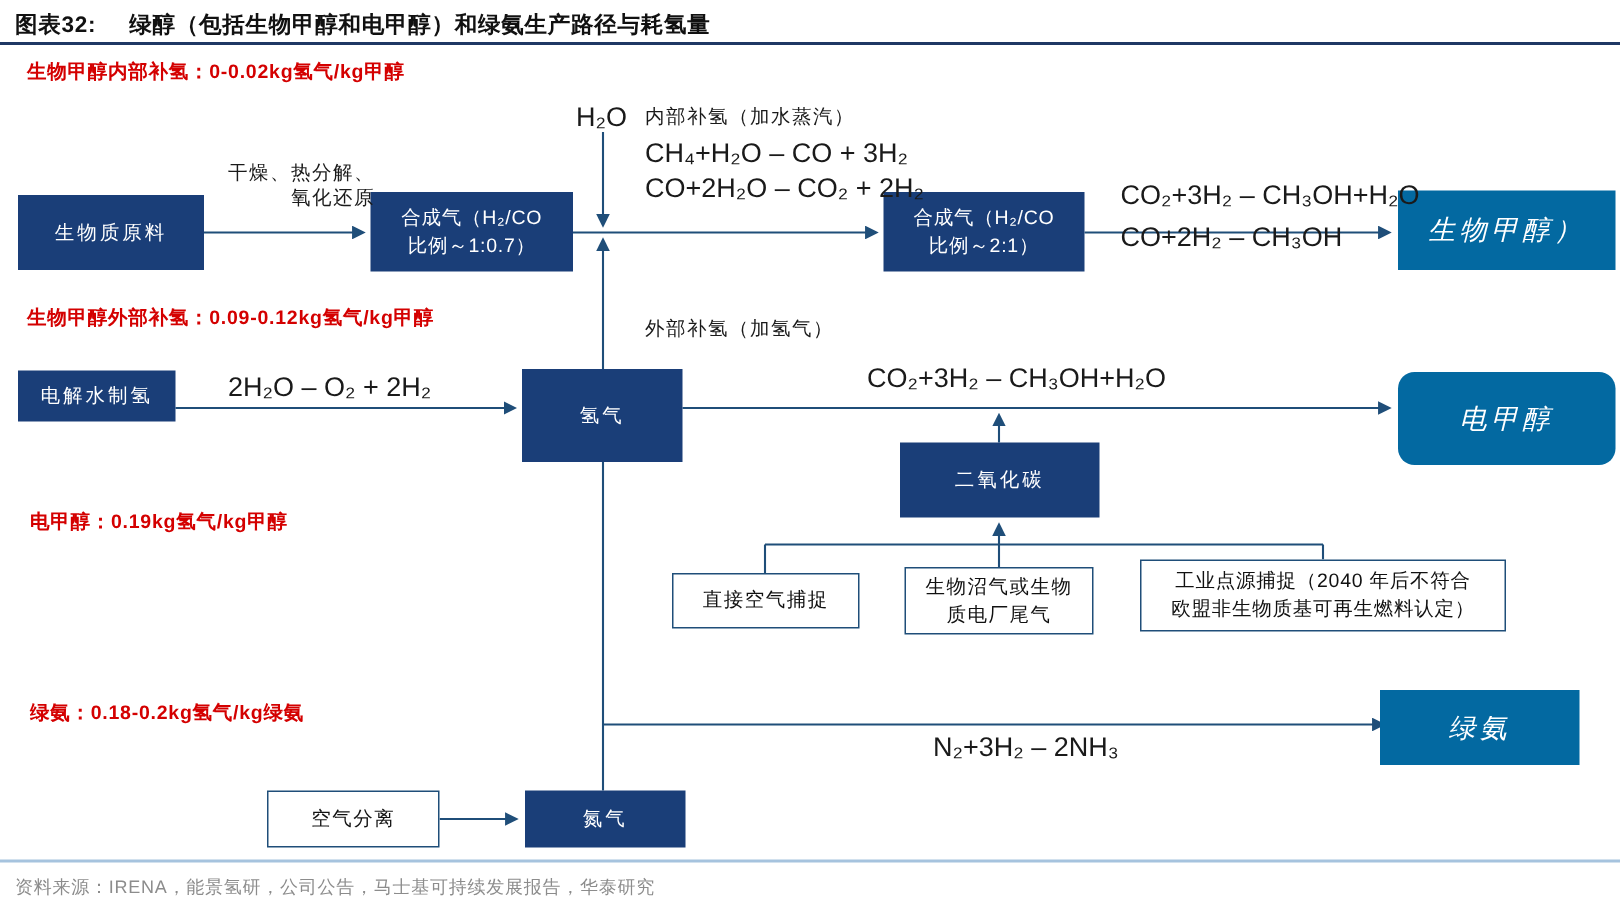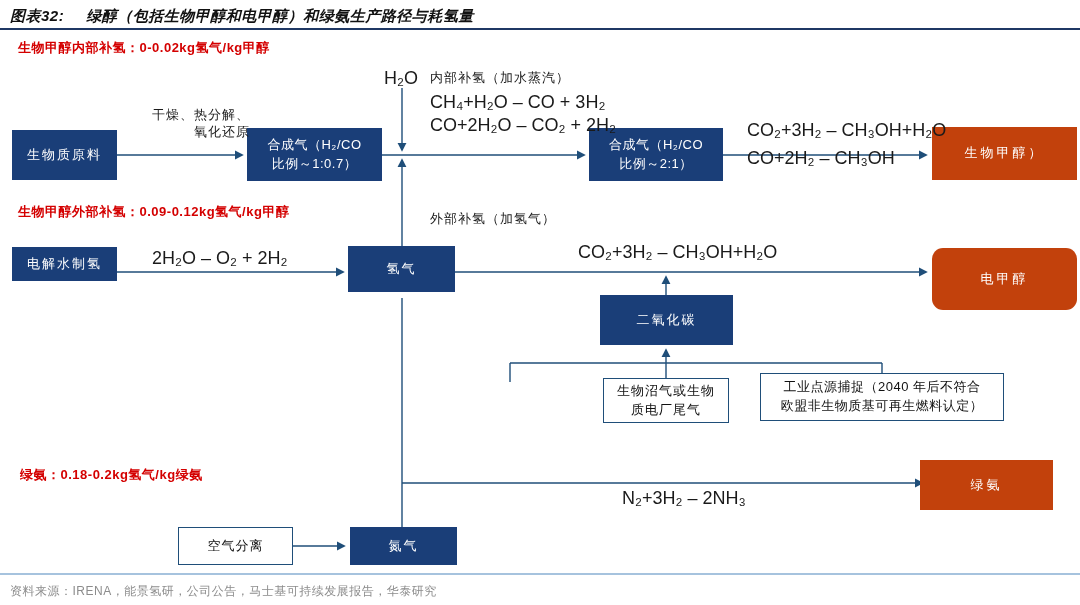--- a/index.html
+++ b/index.html
@@ -1,51 +1,52 @@
 <!DOCTYPE html>
 <html><head>
 <meta charset="utf-8">
 <style>
   html,body{margin:0;padding:0;background:#fff;}
   #canvas{
     position:relative;width:1080px;height:605px;background:#ffffff;
     font-family:"Liberation Sans","DejaVu Sans",sans-serif;overflow:hidden;
   }
   .title-row{position:absolute;left:10px;top:7px;display:flex;align-items:baseline;
-    font-size:15px;font-weight:bold;color:#111;font-style:italic;}
+    font-size:15px;font-weight:bold;color:#111;}
   .title-row .fig-label{letter-spacing:0.5px;}
   .title-row .fig-title{margin-left:22px;letter-spacing:0.5px;}
   .title-rule{position:absolute;left:0;top:28px;width:1080px;height:2px;background:#1F3864;}
   .bottom-rule{position:absolute;left:0;top:573px;width:1080px;height:2px;background:#A6C3DE;}
   .source{position:absolute;left:10px;top:583px;font-size:12px;color:#8C8C8C;letter-spacing:0.5px;text-align:center;}
   .note{position:absolute;color:#D40000;font-weight:bold;font-size:13px;white-space:nowrap;letter-spacing:0.5px;}
   .box{position:absolute;display:flex;flex-direction:column;align-items:center;justify-content:center;
     text-align:center;box-sizing:border-box;line-height:1.45;}
   .navy{background:#1A3E78;color:#fff;font-size:13px;letter-spacing:2px;}
-  .cyan{background:#c2410c;color:#fff;font-size:13px;letter-spacing:3px;}
+  .cyan{background:#0369a1;color:#fff;font-size:18px;letter-spacing:3px;font-style:italic;}
   .plain{background:#fff;border:1.5px solid #1F4E79;color:#111;font-size:13px;letter-spacing:1px;}
   .box .mix{letter-spacing:0.5px;}
   .lbl{position:absolute;font-size:18px;color:#1a1a1a;white-space:nowrap;}
   .cjk{font-size:13px;letter-spacing:1px;}
   .center{text-align:right;}
   svg.wires{position:absolute;left:0;top:0;pointer-events:none;}
 </style>
 </head>
 <body>
 
 <div id="canvas">
 
   <div class="title-row">
     <span class="fig-label">图表32:</span>
     <span class="fig-title">绿醇（包括生物甲醇和电甲醇）和绿氨生产路径与耗氢量</span>
   </div>
   <div class="title-rule"></div>
 
   <div class="note" style="left:18px;top:39px;">生物甲醇内部补氢：0-0.02kg氢气/kg甲醇</div>
   <div class="note" style="left:18px;top:203px;">生物甲醇外部补氢：0.09-0.12kg氢气/kg甲醇</div>
+  <div class="note" style="left:20px;top:339px;">电甲醇：0.19kg氢气/kg甲醇</div>
   <div class="note" style="left:20px;top:466px;">绿氨：0.18-0.2kg氢气/kg绿氨</div>
 
   <svg class="wires" width="1080" height="605">
     <defs>
       <marker id="arr" viewBox="0 0 10 10" refX="8" refY="5" markerWidth="6.5" markerHeight="6.5" orient="auto-start-reverse">
         <path d="M0,0 L10,5 L0,10 z" fill="#1F4E79"></path>
       </marker>
     </defs>
     <g stroke="#1F4E79" stroke-width="1.4" fill="none">
       <line x1="117" y1="155" x2="242" y2="155" marker-end="url(#arr)"></line>
@@ -59,54 +60,57 @@
       <line x1="666" y1="378" x2="666" y2="350" marker-end="url(#arr)"></line>
       <line x1="510" y1="363" x2="882" y2="363"></line>
       <line x1="510" y1="363" x2="510" y2="382"></line>
       <line x1="882" y1="363" x2="882" y2="373"></line>
       <line x1="402" y1="298" x2="402" y2="527"></line>
       <line x1="402" y1="483" x2="922" y2="483" marker-end="url(#arr)"></line>
       <line x1="293" y1="546" x2="344" y2="546" marker-end="url(#arr)"></line>
     </g>
   </svg>
 
-  <div class="box navy" style="left:12px;top:130px;width:105px;height:50px;text-align:center;">
+  <div class="box navy" style="left:12px;top:130px;width:124px;height:50px;text-align:center;">
     <span>生物质原料</span>
   </div>
   <div class="box navy" style="left:247px;top:128px;width:135px;height:53px;">
     <span class="mix">合成气（H₂/CO</span>
     <span class="mix">比例～1:0.7）</span>
   </div>
   <div class="box navy" style="left:589px;top:128px;width:134px;height:53px;">
     <span class="mix">合成气（H₂/CO</span>
     <span class="mix">比例～2:1）</span>
   </div>
   <div class="box navy" style="left:12px;top:247px;width:105px;height:34px;">
     <span>电解水制氢</span>
   </div>
-  <div class="box navy" style="left:348px;top:246px;width:107px;height:46px;">
+  <div class="box navy" style="left:348px;top:246px;width:107px;height:62px;">
     <span>氢气</span>
   </div>
   <div class="box navy" style="left:600px;top:295px;width:133px;height:50px;">
     <span>二氧化碳</span>
   </div>
   <div class="box navy" style="left:350px;top:527px;width:107px;height:38px;">
     <span>氮气</span>
   </div>
 
   <div class="box cyan" style="left:932px;top:127px;width:145px;height:53px;">
     <span>生物甲醇）</span>
   </div>
   <div class="box cyan" style="left:932px;top:248px;width:145px;height:62px;border-radius:11px;">
     <span>电甲醇</span>
   </div>
   <div class="box cyan" style="left:920px;top:460px;width:133px;height:50px;">
     <span>绿氨</span>
   </div>
 
+  <div class="box plain" style="left:448px;top:382px;width:125px;height:37px;">
+    <span>直接空气捕捉</span>
+  </div>
   <div class="box plain" style="left:603px;top:378px;width:126px;height:45px;">
     <span>生物沼气或生物</span>
     <span>质电厂尾气</span>
   </div>
   <div class="box plain" style="left:760px;top:373px;width:244px;height:48px;">
     <span class="mix">工业点源捕捉（2040 年后不符合</span>
     <span class="mix">欧盟非生物质基可再生燃料认定）</span>
   </div>
   <div class="box plain" style="left:178px;top:527px;width:115px;height:38px;">
     <span>空气分离</span>

